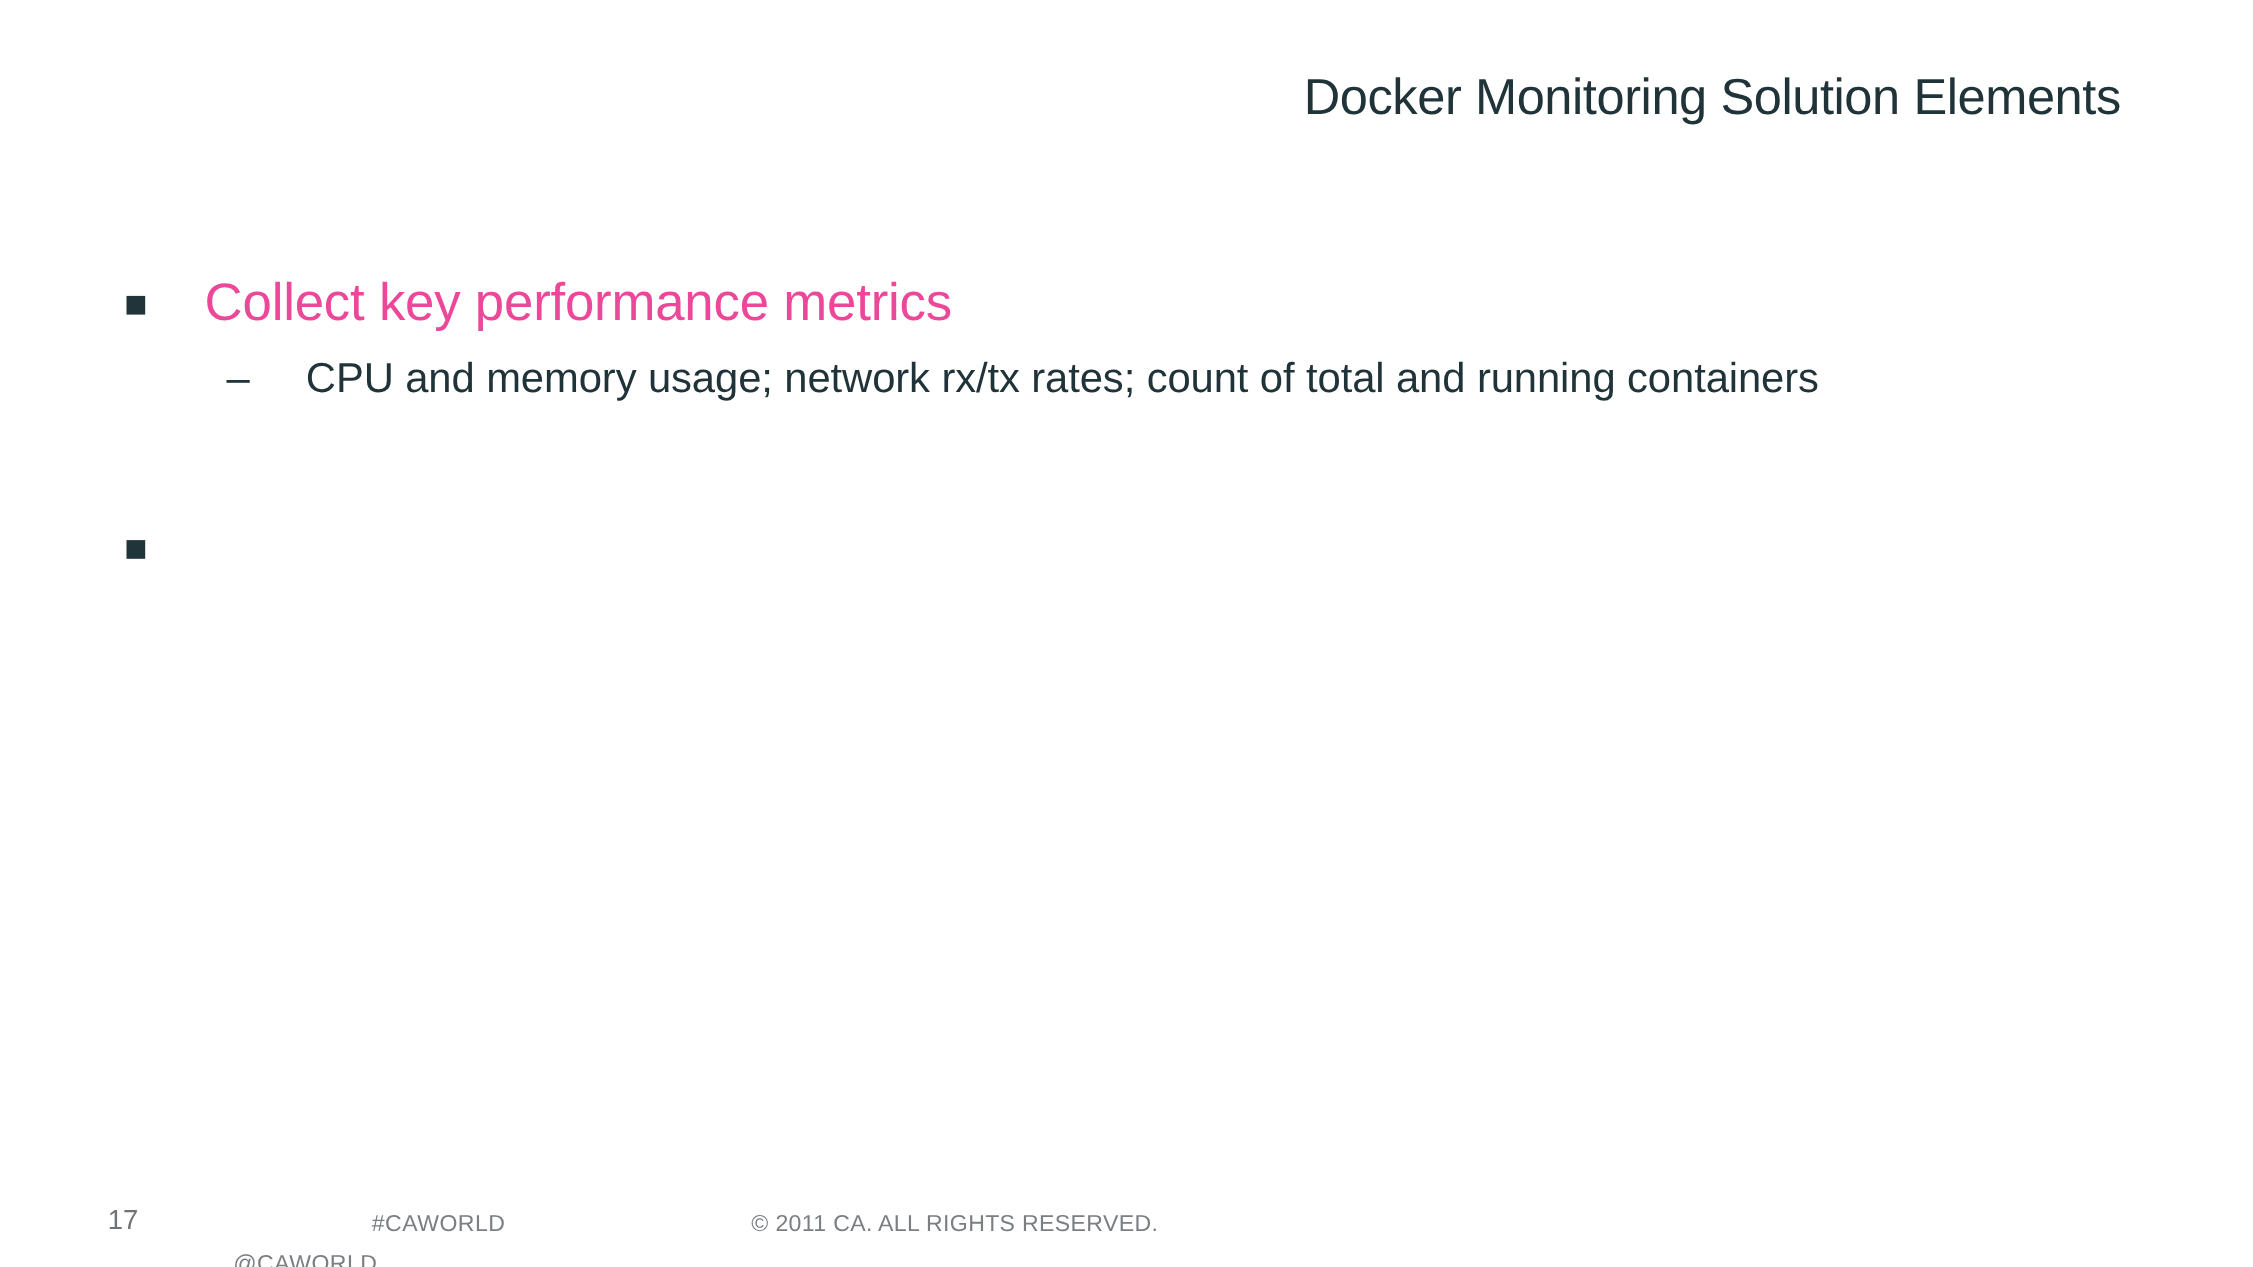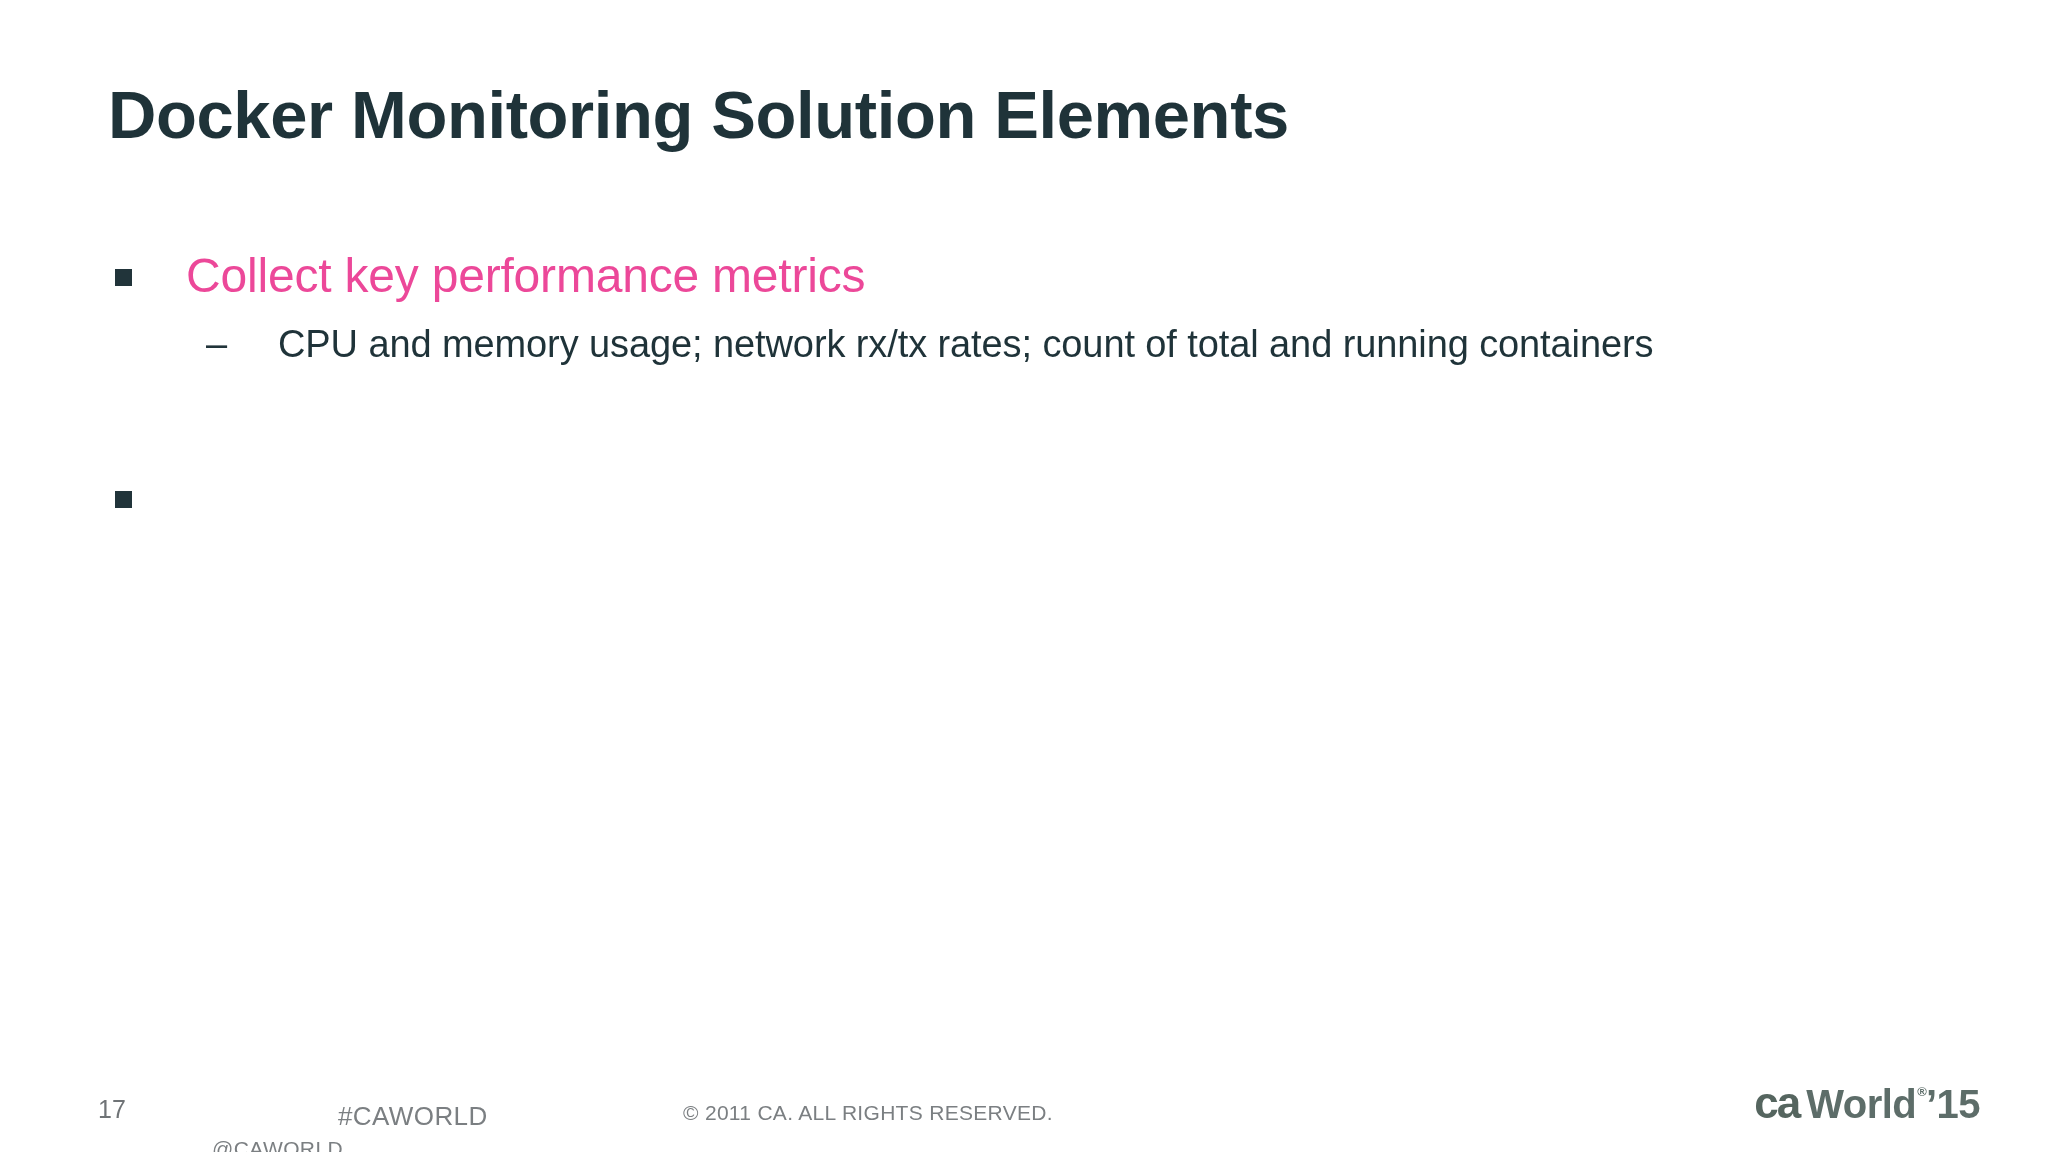--- a/index.html
+++ b/index.html
@@ -17,26 +17,27 @@
     background: #ffffff;
     overflow: hidden;
   }
 
   
   #slide-title {
     position: absolute;
     left: 108px;
     top: 30px;
     width: 1820px;
-    font-size: 67px;
+    font-size: 46px;
     line-height: 1.18;
-    font-weight: 700;
+    font-weight: 400;
     color: #1f3339;
     letter-spacing: -0.4px;
     white-space: nowrap;
+    text-align: right;
   }
 
   
   #body-content {
     position: absolute;
     left: 108px;
     top: 245px;
     width: 1820px;
   }
 
@@ -111,21 +112,21 @@
     top: 16px;
     font-size: 21px;
     letter-spacing: 0.4px;
     color: #7b7f82;
     margin-top: 36px;
   }
   #footer-hashtag {
     position: absolute;
     left: 338px;
     top: 16px;
-    font-size: 26px;
+    font-size: 21px;
     letter-spacing: 0.4px;
     color: #7b7f82;
   }
   #footer-copyright {
     position: absolute;
     left: 683px;
     top: 16px;
     font-size: 21px;
     letter-spacing: 0.3px;
     color: #7b7f82;
@@ -202,20 +203,14 @@
 
   </div>
 
   <div id="footer">
     <span id="footer-page-number">17</span>
     <span id="footer-handle">@CAWORLD</span>
     <span id="footer-hashtag">#CAWORLD</span>
     <span id="footer-copyright">© 2011 CA. ALL RIGHTS RESERVED.</span>
   </div>
 
-  <div id="brand-logo">
-    <span class="logo-ca">ca</span>
-    <span class="logo-world">World</span>
-    <span class="logo-reg">®</span>
-    <span class="logo-year">’15</span>
-  </div>
 
 </div>
 
 </body></html>

